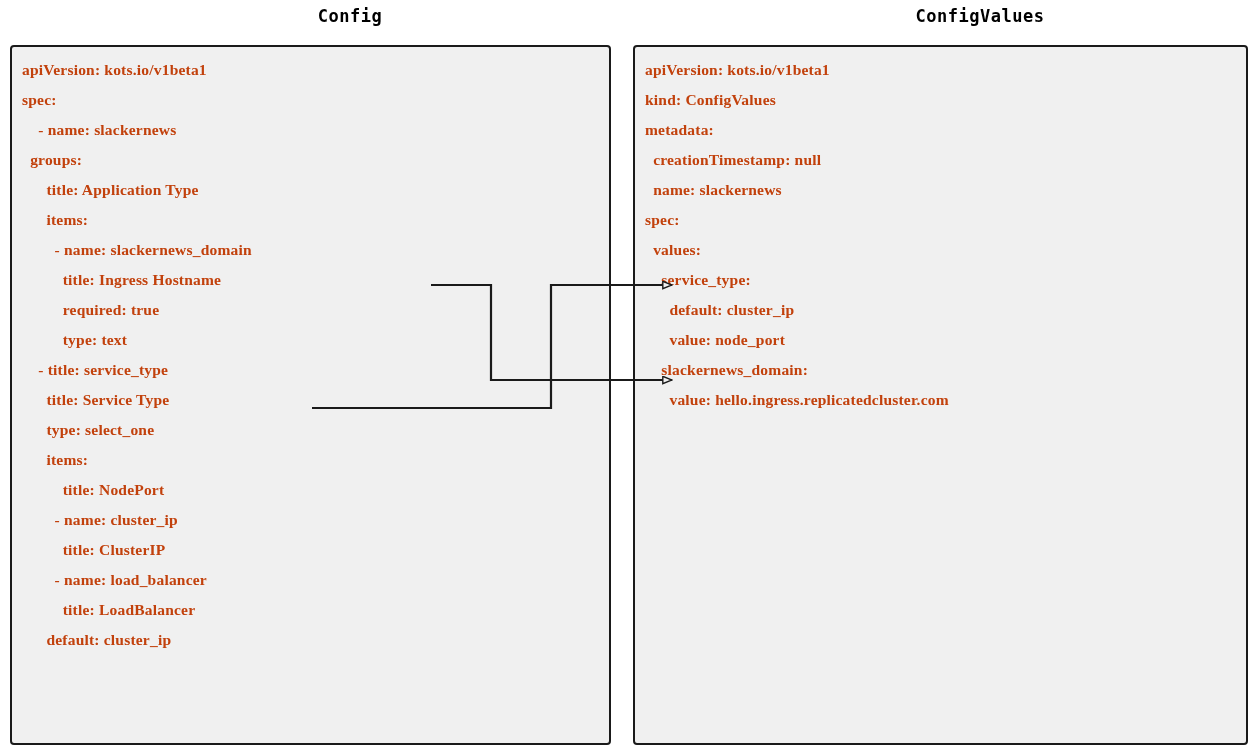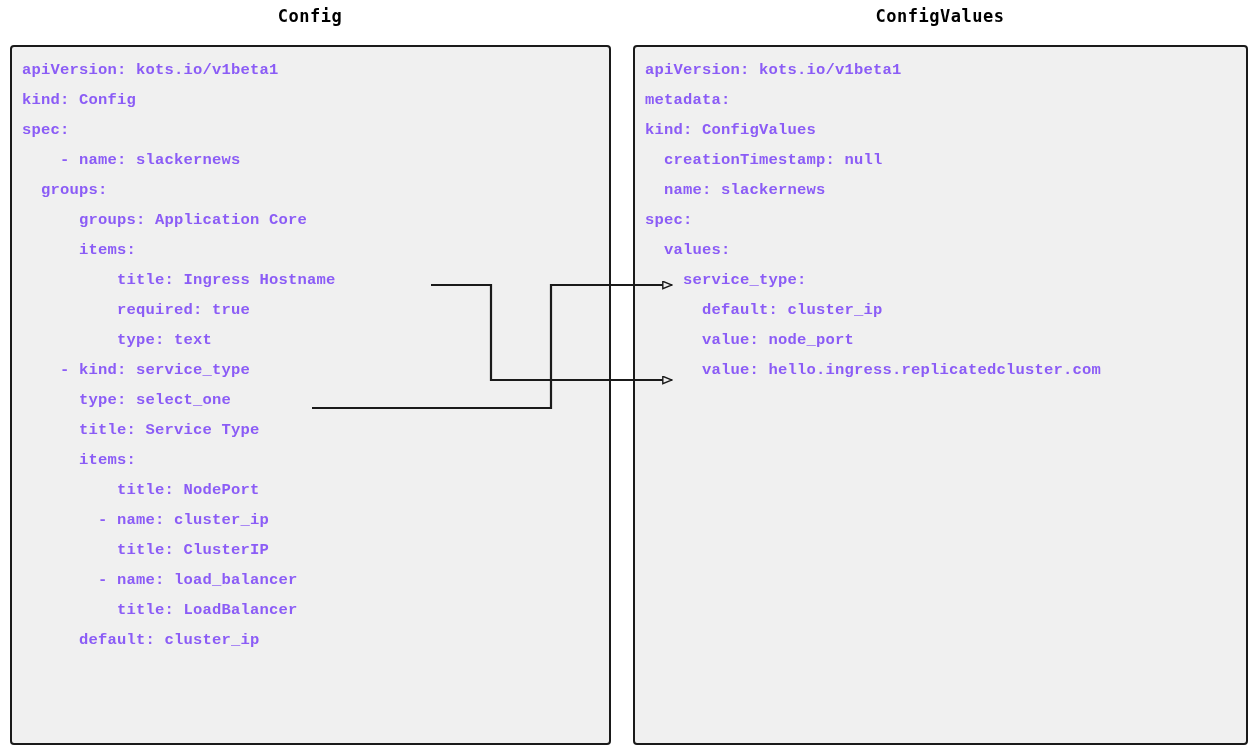--- a/index.html
+++ b/index.html
@@ -24,20 +24,21 @@
     position: absolute;
     top: 6px;
     font-family: "DejaVu Sans Mono", "Liberation Mono", monospace;
     font-size: 17px;
     font-weight: bold;
     color: #000000;
     letter-spacing: 0.5px;
     text-align: center;
     white-space: nowrap;
     transform: translateX(-50%);
+    margin-left: 40px;
   }
   #title-config  { left: 310px; }
   #title-values  { left: 940px; }
 
   
   .panel {
     position: absolute;
     top: 45px;
     height: 700px;
     background: #f0f0f0;
@@ -51,24 +52,24 @@
 
   .yaml {
     position: absolute;
     top: 8px;
     left: 10px;
     right: 4px;
   }
   .yaml-line {
     height: 30px;
     line-height: 30px;
-    font-family: Liberation Mono, monospace;
+    font-family: Liberation Serif, serif;
     font-size: 15.5px;
     font-weight: bold;
-    color: #8b5cf6;
+    color: #c2410c;
     white-space: pre;
     letter-spacing: 0.2px;
   }
 
   
   #connectors {
     position: absolute;
     left: 0;
     top: 0;
     width: 1258px;
@@ -81,54 +82,55 @@
 
 <div id="canvas">
 
   <div class="col-title" id="title-config">Config</div>
 
   <div class="col-title" id="title-values">ConfigValues</div>
 
   <div class="panel" id="panel-config">
     <div class="yaml" id="yaml-config">
         <div class="yaml-line">apiVersion: kots.io/v1beta1</div>
-        <div class="yaml-line">kind: Config</div>
         <div class="yaml-line">spec:</div>
         <div class="yaml-line">    - name: slackernews</div>
         <div class="yaml-line">  groups:</div>
-        <div class="yaml-line">      groups: Application Core</div>
+        <div class="yaml-line">      title: Application Type</div>
         <div class="yaml-line">      items:</div>
+        <div class="yaml-line">        - name: slackernews_domain</div>
         <div class="yaml-line">          title: Ingress Hostname</div>
         <div class="yaml-line">          required: true</div>
         <div class="yaml-line">          type: text</div>
-        <div class="yaml-line">    - kind: service_type</div>
+        <div class="yaml-line">    - title: service_type</div>
+        <div class="yaml-line">      title: Service Type</div>
         <div class="yaml-line">      type: select_one</div>
-        <div class="yaml-line">      title: Service Type</div>
         <div class="yaml-line">      items:</div>
         <div class="yaml-line">          title: NodePort</div>
         <div class="yaml-line">        - name: cluster_ip</div>
         <div class="yaml-line">          title: ClusterIP</div>
         <div class="yaml-line">        - name: load_balancer</div>
         <div class="yaml-line">          title: LoadBalancer</div>
         <div class="yaml-line">      default: cluster_ip</div>
       </div>
   </div>
 
   <div class="panel" id="panel-values">
     <div class="yaml" id="yaml-values">
         <div class="yaml-line">apiVersion: kots.io/v1beta1</div>
+        <div class="yaml-line">kind: ConfigValues</div>
         <div class="yaml-line">metadata:</div>
-        <div class="yaml-line">kind: ConfigValues</div>
         <div class="yaml-line">  creationTimestamp: null</div>
         <div class="yaml-line">  name: slackernews</div>
         <div class="yaml-line">spec:</div>
         <div class="yaml-line">  values:</div>
         <div class="yaml-line">    service_type:</div>
         <div class="yaml-line">      default: cluster_ip</div>
         <div class="yaml-line">      value: node_port</div>
+        <div class="yaml-line">    slackernews_domain:</div>
         <div class="yaml-line">      value: hello.ingress.replicatedcluster.com</div>
       </div>
   </div>
 
   <svg id="connectors" viewBox="0 0 1258 756">
     <defs>
       <marker id="arrowhead" markerWidth="11" markerHeight="9" refX="10" refY="4.5" orient="auto" markerUnits="userSpaceOnUse">
         <path d="M 0.8 0.8 L 10 4.5 L 0.8 8.2 Z" fill="#f0f0f0" stroke="#1a1a1a" stroke-width="1.4" stroke-linejoin="miter"></path>
       </marker>
     </defs>

